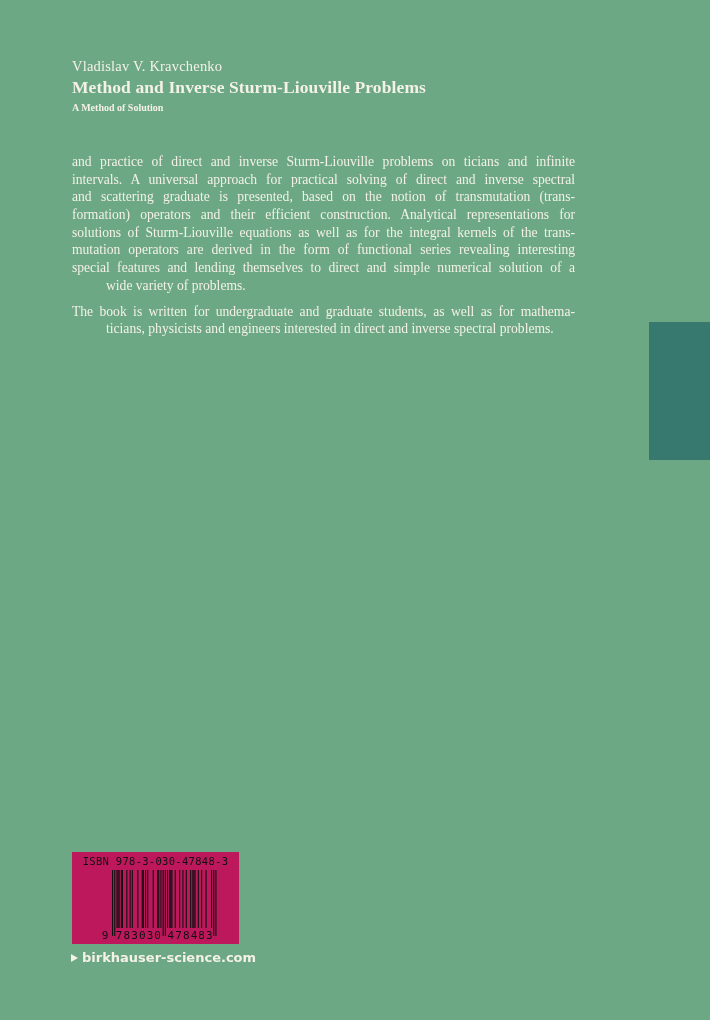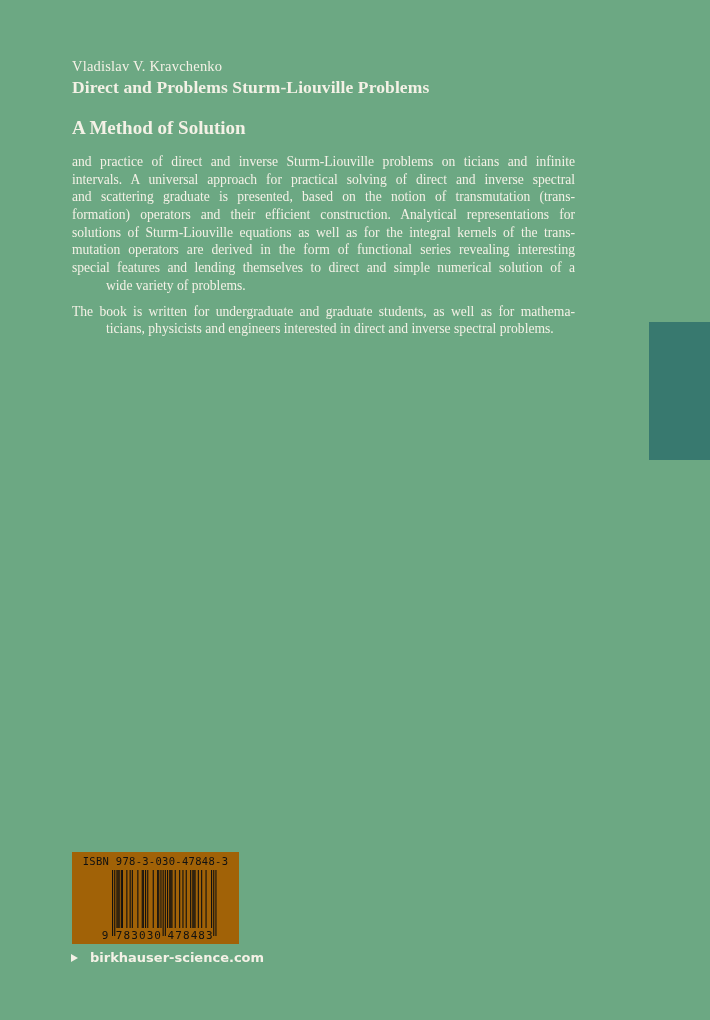--- a/index.html
+++ b/index.html
@@ -13,21 +13,21 @@
   .author {
     position: absolute; left: 72px; top: 58px;
     font-size: 14.5px; letter-spacing: 0.2px; text-align: right;
   }
   .title {
     position: absolute; left: 72px; top: 77px;
     font-size: 17.5px; font-weight: bold; letter-spacing: 0.1px;
   }
   .subtitle {
     position: absolute; left: 72px; top: 102px;
-    font-size: 19px; font-weight: bold; margin-top: 15px;
+    font-size: 10px; font-weight: bold;
   }
   .blurb {
     position: absolute; left: 72px; top: 153px; width: 503px;
     font-size: 13.6px;
   }
   .para { margin: 0 0 8px 0; }
   .line {
     display: block; height: 17.7px; line-height: 17.7px;
     text-align: justify; text-align-last: justify; white-space: nowrap;
   }
@@ -35,52 +35,52 @@
   .line-inner { display: inline-block; width: 100%; white-space: normal; text-align: justify; text-align-last: justify; }
   .line.last .line-inner { text-align-last: left; margin-left: 34px; }
 
   .spine-tab {
     position: absolute; left: 649px; top: 322px; width: 61px; height: 138px;
     background: #38796f;
   }
 
   .isbn-box {
     position: absolute; left: 72px; top: 852px; width: 167px; height: 92px;
-    background: #a16207;
+    background: #be185d;
   }
   .isbn-text {
     position: absolute; left: 0; top: 3px; width: 167px; text-align: center;
     font-family: "DejaVu Sans Mono", "Liberation Mono", monospace;
     font-size: 10.5px; color: #111; letter-spacing: 0.3px;
   }
   .barcode {
     position: absolute; left: 28px; top: 18px; width: 129px; height: 70px;
   }
   .barcode svg { display: block; }
   .bc-digit {
     font-family: "DejaVu Sans Mono", "Liberation Mono", monospace;
     font-size: 11px; fill: #111;
   }
   .website {
     position: absolute; left: 71px; top: 950px;
     font-family: "DejaVu Sans", "Liberation Sans", sans-serif;
     font-weight: bold; font-size: 13px; color: #f4f1e6;
-    display: flex; align-items: center; gap: 12px; text-decoration: none;
+    display: flex; align-items: center; gap: 4px; text-decoration: none;
   }
   .play-icon {
     width: 0; height: 0; border-top: 4.5px solid transparent; border-bottom: 4.5px solid transparent;
     border-left: 7px solid #f4f1e6; display: inline-block;
   }
 </style>
 </head>
 <body>
 
 <div>
   <div class="author">Vladislav V. Kravchenko</div>
-  <div class="title">Direct and Problems Sturm-Liouville Problems</div>
+  <div class="title">Method and Inverse Sturm-Liouville Problems</div>
   <div class="subtitle">A Method of Solution</div>
 
   <div class="blurb">
     <div class="para">
       <span class="line"><span class="line-inner">and practice of direct and inverse Sturm-Liouville problems on ticians and infinite</span></span>
       <span class="line"><span class="line-inner">intervals. A universal approach for practical solving of direct and inverse spectral</span></span>
       <span class="line"><span class="line-inner">and scattering graduate is presented, based on the notion of transmutation (trans-</span></span>
       <span class="line"><span class="line-inner">formation) operators and their efficient construction. Analytical representations for</span></span>
       <span class="line"><span class="line-inner">solutions of Sturm-Liouville equations as well as for the integral kernels of the trans-</span></span>
       <span class="line"><span class="line-inner">mutation operators are derived in the form of functional series revealing interesting</span></span>

